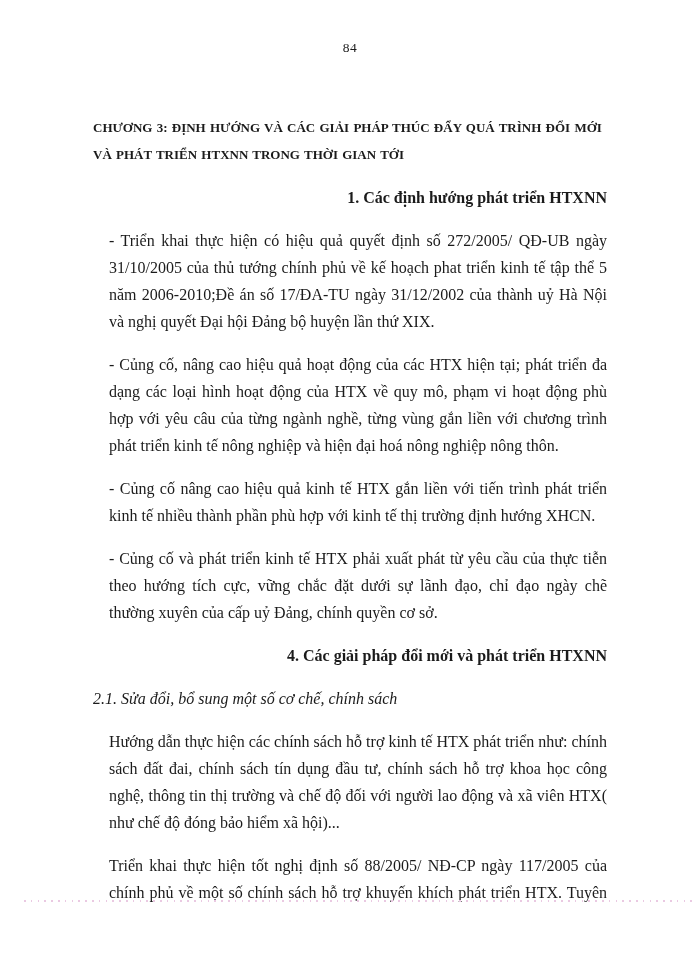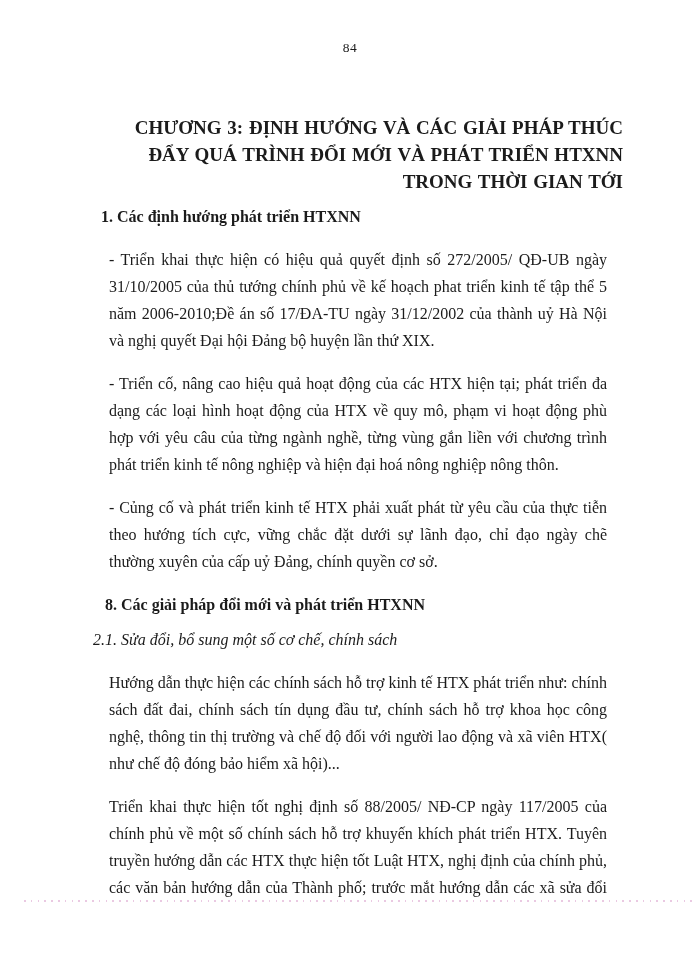--- a/index.html
+++ b/index.html
@@ -29,30 +29,30 @@
     position: absolute;
     top: 114px;
     left: 93px;
     width: 530px;
     font-size: 16px;
     line-height: 27px;
     text-align: justify;
   }
   .chapter-title {
     font-weight: 700;
-    text-align: right;
-    font-size: 19px;
+    text-align: left;
+    font-size: 13px;
     word-spacing: 1px;
     margin: 0 0 4px 0;
     line-height: 27px;
   }
   .heading {
     font-weight: 700;
-    margin: 8px;
-    text-align: left;
+    margin: 16px;
+    text-align: right;
   }
   .heading-2 {
     padding-left: 4px;
   }
   .subheading {
     font-weight: 400;
     font-style: italic;
     margin: 0;
     text-align: left;
   }
@@ -81,26 +81,27 @@
   <div class="page-number">84</div>
 
   <div class="content">
 
     <div class="chapter-title">CHƯƠNG 3: ĐỊNH HƯỚNG VÀ CÁC GIẢI PHÁP THÚC ĐẨY QUÁ TRÌNH ĐỔI MỚI VÀ PHÁT TRIỂN HTXNN TRONG THỜI GIAN TỚI</div>
 
     <div class="heading">1. Các định hướng phát triển HTXNN</div>
 
     <p>- Triển khai thực hiện có hiệu quả quyết định số 272/2005/ QĐ-UB ngày 31/10/2005 của thủ tướng chính phủ về kế hoạch phat triển kinh tế tập thể 5 năm 2006-2010;Đề án số 17/ĐA-TU ngày 31/12/2002 của thành uỷ Hà Nội và nghị quyết Đại hội Đảng bộ huyện lần thứ XIX.</p>
 
-    <p>- Triển cố, nâng cao hiệu quả hoạt động của các HTX hiện tại; phát triển đa dạng các loại hình hoạt động của HTX về quy mô, phạm vi hoạt động phù hợp với yêu câu của từng ngành nghề, từng vùng gắn liền với chương trình phát triển kinh tế nông nghiệp và hiện đại hoá nông nghiệp nông thôn.</p>
+    <p>- Củng cố, nâng cao hiệu quả hoạt động của các HTX hiện tại; phát triển đa dạng các loại hình hoạt động của HTX về quy mô, phạm vi hoạt động phù hợp với yêu câu của từng ngành nghề, từng vùng gắn liền với chương trình phát triển kinh tế nông nghiệp và hiện đại hoá nông nghiệp nông thôn.</p>
 
+    <p>- Củng cố nâng cao hiệu quả kinh tế HTX gắn liền với tiến trình phát triển kinh tế nhiều thành phần phù hợp với kinh tế thị trường định hướng XHCN.</p>
 
     <p>- Củng cố và phát triển kinh tế HTX phải xuất phát từ yêu cầu của thực tiễn theo hướng tích cực, vững chắc đặt dưới sự lãnh đạo, chỉ đạo ngày chẽ thường xuyên của cấp uỷ Đảng, chính quyền cơ sở.</p>
 
-    <div class="heading heading-2">8. Các giải pháp đổi mới và phát triển HTXNN</div>
+    <div class="heading heading-2">4. Các giải pháp đổi mới và phát triển HTXNN</div>
 
     <div class="subheading">2.1. Sửa đổi, bổ sung một số cơ chế, chính sách</div>
 
     <p>Hướng dẫn thực hiện các chính sách hỗ trợ kinh tế HTX phát triển như: chính sách đất đai, chính sách tín dụng đầu tư, chính sách hỗ trợ khoa học công nghệ, thông tin thị trường và chế độ đối với người lao động và xã viên HTX( như chế độ đóng bảo hiểm xã hội)...</p>
 
     <p>Triển khai thực hiện tốt nghị định số 88/2005/ NĐ-CP ngày 117/2005 của chính phủ về một số chính sách hỗ trợ khuyến khích phát triển HTX. Tuyên truyền hướng dẫn các HTX thực hiện tốt Luật HTX, nghị định của chính phủ, các văn bản hướng dẫn của Thành phố; trước mắt hướng dẫn các xã sửa đổi bổ sung điều lệ, nội quy phương hướng hoạt động tạo điều kiện thuận lợi để ra đời các HTX mới, giải thể dứt điểm các HTX không còn khả năng tồn tại.</p>
 
   </div>
 
   <div class="footer-rule"></div>

